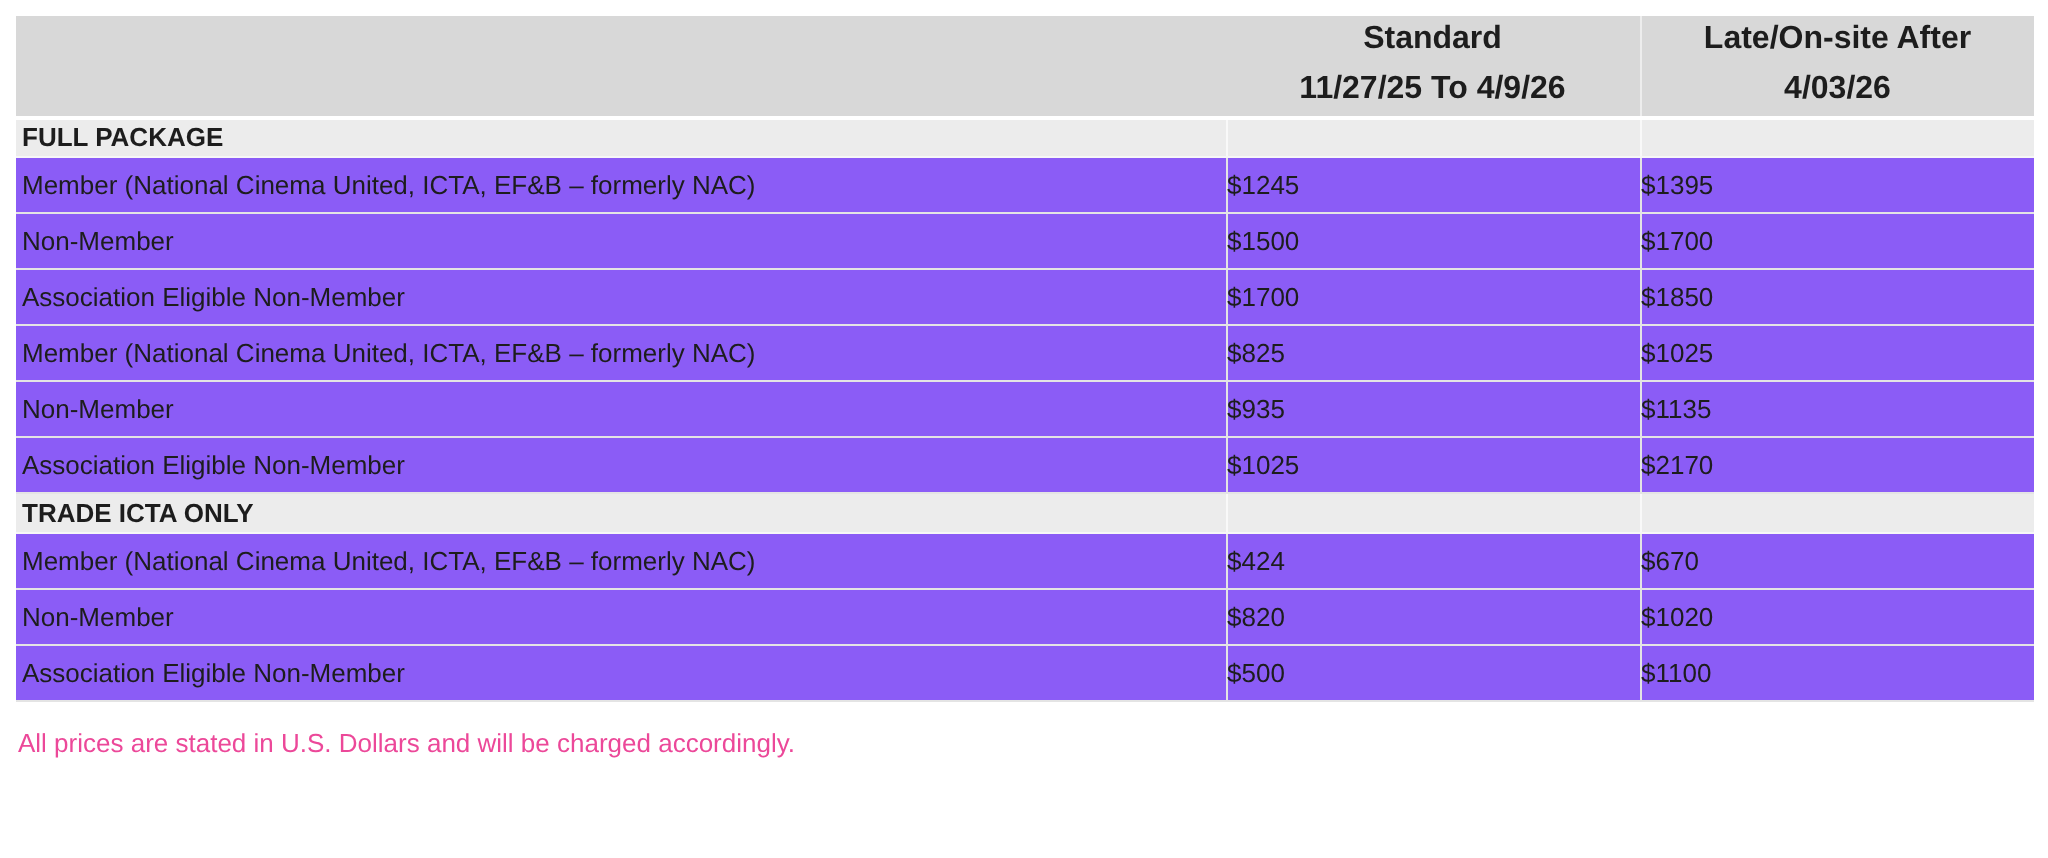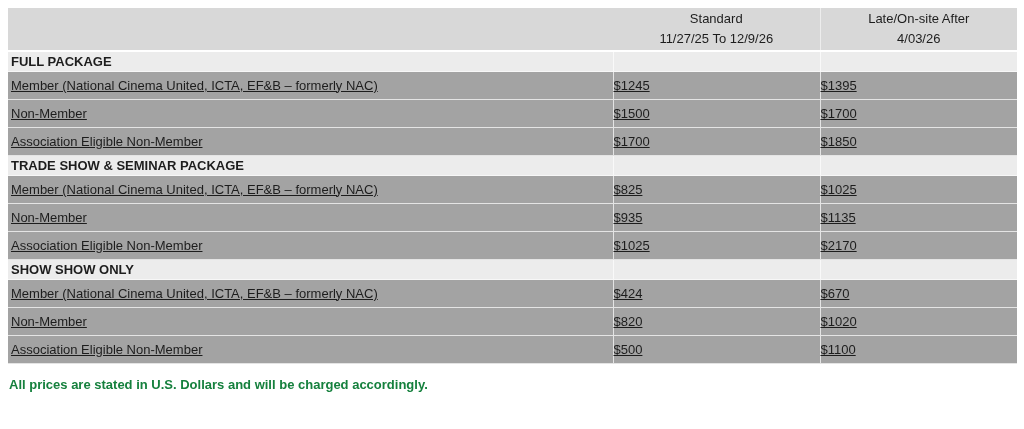--- a/index.html
+++ b/index.html
@@ -23,43 +23,42 @@
     table-layout: fixed;
     width: 1009px;
   }
   col.col-label    { width: 605px; }
   col.col-standard { width: 207px; }
   col.col-late     { width: 197px; }
 
   thead th {
     background: #d8d8d8;
     height: 43px;
-    font-size: 13px;
-    font-weight: normal;
+    font-size: 16px;
+    font-weight: bold;
     text-align: center;
     vertical-align: middle;
     line-height: 1.55;
     border-bottom: 2px solid #ffffff;
     padding: 0;
   }
   thead th.price-head + th.price-head {
     border-left: 1px solid rgba(255,255,255,0.55);
     margin-left: 36px;
   }
 
   tbody td {
     height: 28px;
     font-size: 13px;
     vertical-align: middle;
     border-bottom: 1px solid #e4e4e4;
     padding: 0;
   }
   tbody tr.data-row td {
-    background: #a3a3a3;
-    text-decoration: underline;
+    background: #8b5cf6;
   }
   .label-cell {
     text-align: left;
     padding-left: 3px;
   }
   .price-cell {
     border-left: 1px solid #e4e4e4;
   }
   tr.section-row td {
     background: #ececec;
@@ -68,40 +67,40 @@
     border-bottom: 1px solid #f7f7f7;
     height: 20px;
   }
   tr.section-row .price-cell {
     border-left: 1px solid rgba(255,255,255,0.7);
   }
   .footer-note {
     margin: 13px 0 0 0;
     padding-left: 1px;
     font-size: 13px;
-    font-weight: bold;
-    color: #15803d;
+    font-weight: normal;
+    color: #ec4899;
   }
 </style>
 </head>
 <body>
 
 <div class="page">
   <table class="pricing-table">
     <colgroup>
       <col class="col-label">
       <col class="col-standard">
       <col class="col-late">
     </colgroup>
     <thead>
       <tr>
         <th class="label-cell"></th>
         <th class="price-head">
           <div>Standard</div>
-          <div>11/27/25 To 12/9/26</div>
+          <div>11/27/25 To 4/9/26</div>
         </th>
         <th class="price-head">
           <div>Late/On-site After</div>
           <div>4/03/26</div>
         </th>
       </tr>
     </thead>
     <tbody id="table-body">
         <tr class="section-row">
           <td class="label-cell">FULL PACKAGE</td>
@@ -116,42 +115,37 @@
         <tr class="data-row">
           <td class="label-cell">Non-Member</td>
           <td class="price-cell">$1500</td>
           <td class="price-cell">$1700</td>
         </tr>
         <tr class="data-row">
           <td class="label-cell">Association Eligible Non-Member</td>
           <td class="price-cell">$1700</td>
           <td class="price-cell">$1850</td>
         </tr>
-        <tr class="section-row">
-          <td class="label-cell">TRADE SHOW &amp; SEMINAR PACKAGE</td>
-          <td class="price-cell"></td>
-          <td class="price-cell"></td>
-        </tr>
         <tr class="data-row">
           <td class="label-cell">Member (National Cinema United, ICTA, EF&amp;B – formerly NAC)</td>
           <td class="price-cell">$825</td>
           <td class="price-cell">$1025</td>
         </tr>
         <tr class="data-row">
           <td class="label-cell">Non-Member</td>
           <td class="price-cell">$935</td>
           <td class="price-cell">$1135</td>
         </tr>
         <tr class="data-row">
           <td class="label-cell">Association Eligible Non-Member</td>
           <td class="price-cell">$1025</td>
           <td class="price-cell">$2170</td>
         </tr>
         <tr class="section-row">
-          <td class="label-cell">SHOW SHOW ONLY</td>
+          <td class="label-cell">TRADE ICTA ONLY</td>
           <td class="price-cell"></td>
           <td class="price-cell"></td>
         </tr>
         <tr class="data-row">
           <td class="label-cell">Member (National Cinema United, ICTA, EF&amp;B – formerly NAC)</td>
           <td class="price-cell">$424</td>
           <td class="price-cell">$670</td>
         </tr>
         <tr class="data-row">
           <td class="label-cell">Non-Member</td>

